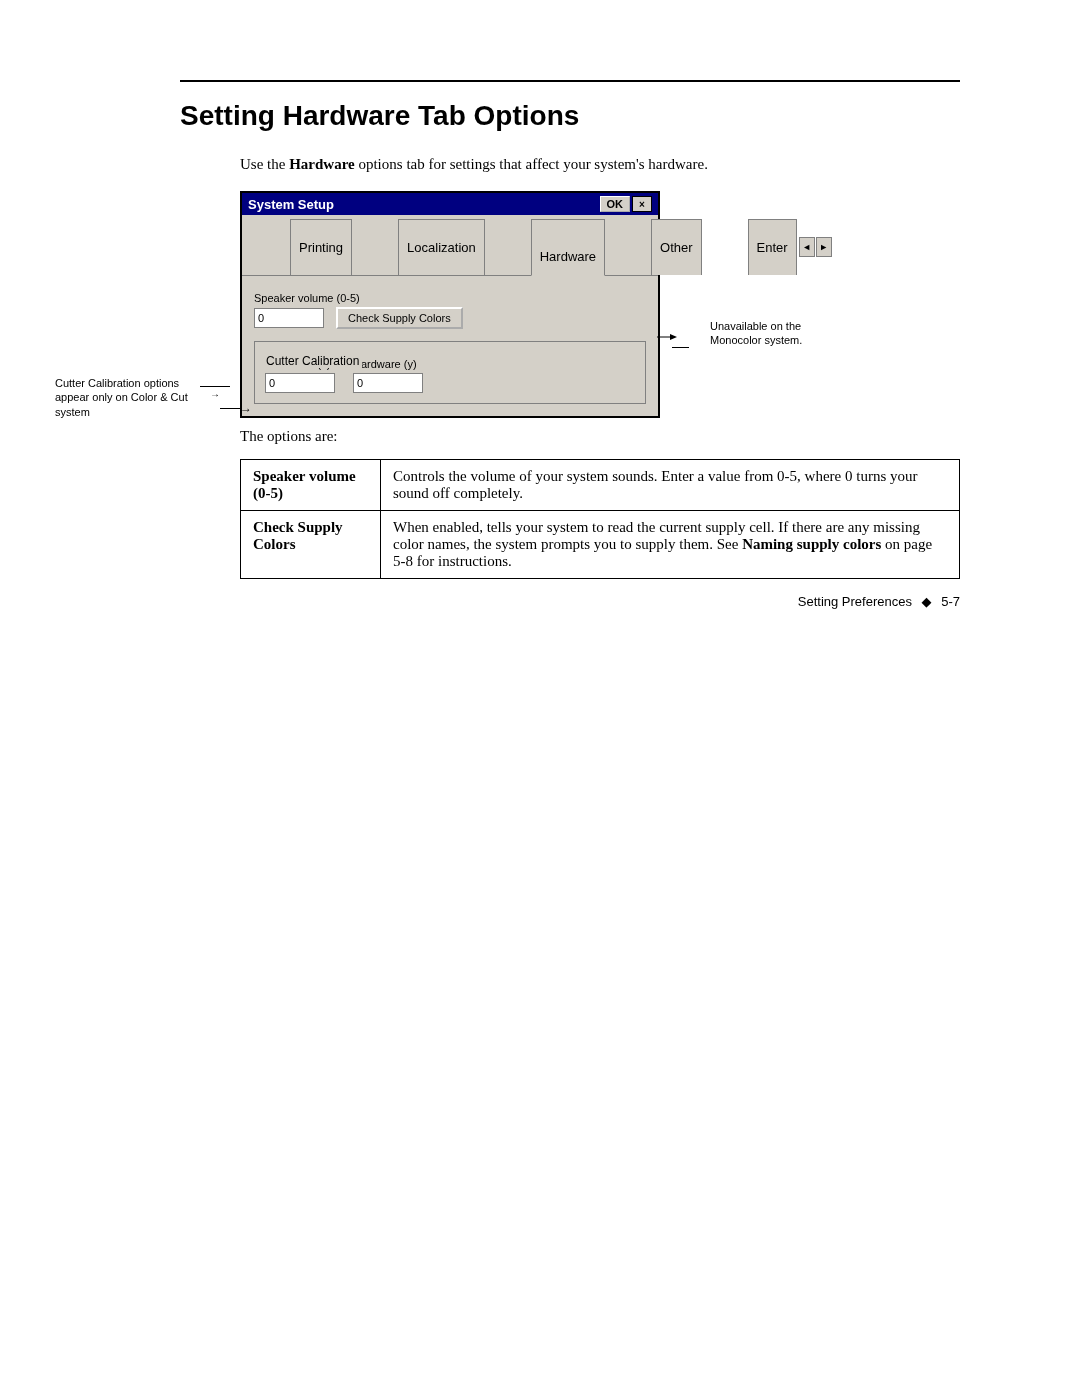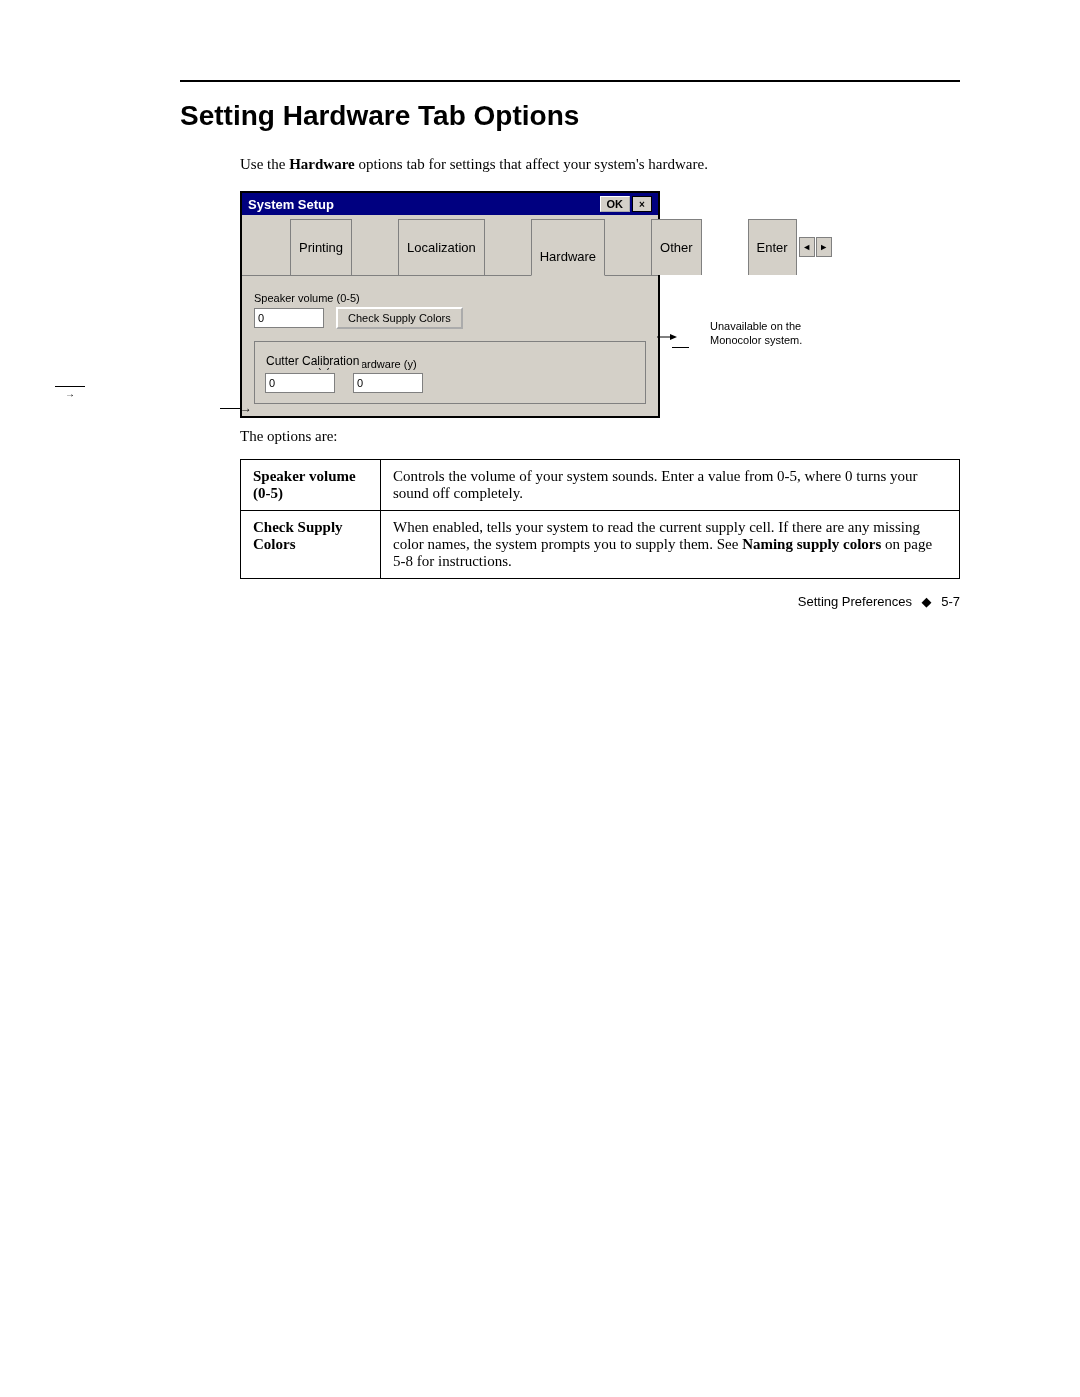--- a/index.html
+++ b/index.html
@@ -279,20 +279,21 @@
 
   <p class="intro-text">
     Use the <b>Hardware</b>
     <span> options tab for settings that affect your system's hardware.</span>
   </p>
 
   <div style="position: relative; margin-left: 60px; margin-bottom: 10px;">
 
     <div class="annotation" style="left: -185px; top: 185px; width: 175px;">
       <div style="display:flex; align-items: flex-start; gap: 4px;">
+        <div style="min-width: 120px; font-size: 11px;">Cutter Calibration options appear only on Color &amp; Cut system</div>
         <div style="display: flex; flex-direction: column; align-items: center; margin-top: 4px;">
           <div style="border-top: 1px solid #000; width: 30px; margin-top: 6px;"></div>
           <div style="font-size: 10px;">→</div>
         </div>
       </div>
     </div>
 
     <div class="dialog-window" style="width: 420px;">
       <div class="dialog-titlebar">
         <span>System Setup</span>

